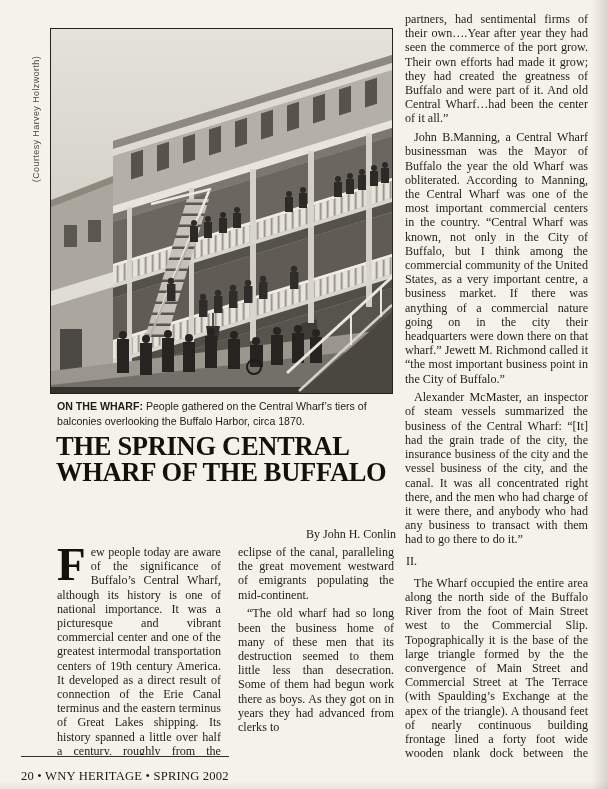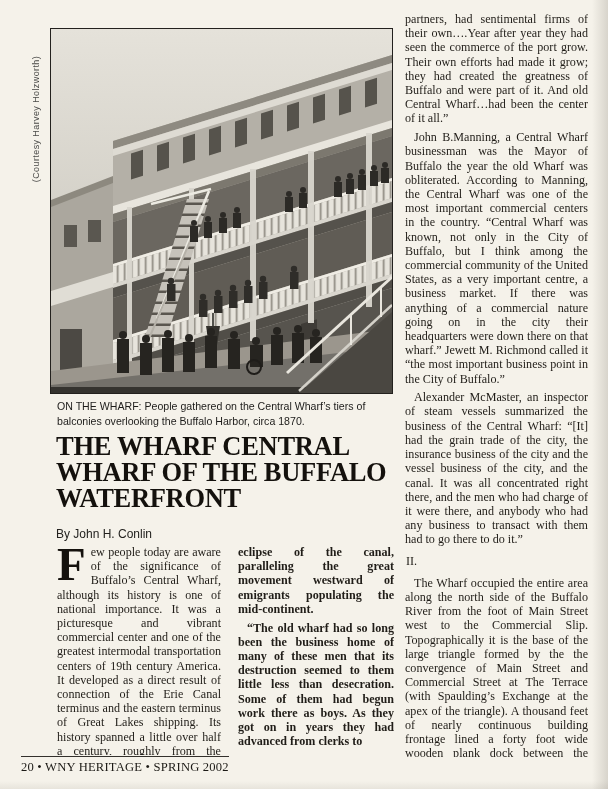--- a/index.html
+++ b/index.html
@@ -13,44 +13,44 @@
   .photo-credit{position:absolute;left:31px;top:212px;width:186px;
     transform:rotate(-90deg);transform-origin:top left;
     font-family:"Liberation Sans",sans-serif;font-size:9px;letter-spacing:.4px;color:#4a4a48;text-align:center;}
 
   figure.photo{position:absolute;left:50px;top:28px;width:341px;height:364px;margin:0;
     border:1px solid #23211e;background:#cfccc4;}
   figure.photo svg{display:block;}
 
   .caption{position:absolute;left:57px;top:399px;width:334px;margin:0;
     font-family:"Liberation Sans",sans-serif;font-size:10.6px;line-height:15px;color:#1d1c1a;}
-  .caption b{font-weight:normal;}
+  .caption b{font-weight:bold;}
 
   .headline{position:absolute;left:56px;top:433px;width:342px;margin:0;
     font-size:26.5px;line-height:26px;font-weight:bold;letter-spacing:-0.3px;color:#14110d;}
 
-  .byline{position:absolute;left:56px;top:527px;width:340px;text-align:left;
-    font-family:Liberation Sans, sans-serif;font-size:12px;color:#23221f;}
+  .byline{position:absolute;left:56px;top:527px;width:340px;text-align:right;
+    font-family:Liberation Serif, serif;font-size:12px;color:#23221f;}
 
   .body-cols{position:absolute;left:57px;top:545px;width:337px;height:210px;
     display:flex;gap:17px;overflow:hidden;}
   .col{overflow:hidden;}
   .col-left{width:164px;}
-  .col-mid{width:156px;font-weight:bold;}
+  .col-mid{width:156px;}
 
   .right-col{position:absolute;left:405px;top:12px;width:183px;height:745px;overflow:hidden;}
 
   .para{margin:0 0 4.5px;font-size:12.1px;line-height:14.2px;text-align:justify;color:#201d18;}
   .para.indent{text-indent:9px;}
   .para.cont{text-indent:0;}
   .para.heading{text-indent:1px;text-align:left;margin:7px 0 8px;}
   .dropcap{float:left;font-size:47px;line-height:37px;font-weight:bold;padding:1px 5px 0 0;color:#14110d;}
 
   .footer{position:absolute;left:21px;top:756px;font-size:12.6px;color:#1c1a16;}
-  .footer span{display:inline-block;border-top:1.4px solid #33302c;padding-top:3px;letter-spacing:.2px;}
+  .footer span{display:inline-block;border-top:1.4px solid #33302c;padding-top:12px;letter-spacing:.2px;}
 </style>
 </head>
 <body>
 
 <div class="page">
 
   <div class="photo-credit">(Courtesy Harvey Holzworth)</div>
 
   <figure class="photo">
     <svg width="341" height="364" viewBox="0 0 341 364">
@@ -267,23 +267,22 @@
       <line x1="236" y1="344" x2="341" y2="248" stroke="#e9e6de" stroke-width="3"></line>
       <line x1="248" y1="362" x2="341" y2="276" stroke="#d4d1c9" stroke-width="2.4"></line>
       <line x1="300" y1="286" x2="300" y2="316" stroke="#e9e6de" stroke-width="2"></line>
       <line x1="330" y1="258" x2="330" y2="288" stroke="#e9e6de" stroke-width="2"></line>
     </svg>
   </figure>
 
   <p class="caption"><b>ON THE WHARF:</b> <span>People gathered on the Central Wharf’s tiers of balconies overlooking the Buffalo Harbor, circa 1870.</span></p>
 
   <h1 class="headline">
-      <div>THE WHARF CENTRAL</div>
+      <div>THE SPRING CENTRAL</div>
       <div>WHARF OF THE BUFFALO</div>
-      <div>WATERFRONT</div>
     </h1>
 
   <div class="byline">By John H. Conlin</div>
 
   <div class="body-cols">
     <div class="col col-left">
         <p class="para cont"><span class="dropcap">F</span>ew people today are aware of the significance of Buffalo’s Central Wharf, although its history is one of national importance. It was a picturesque and vibrant commercial center and one of the greatest intermodal transportation centers of 19th century America. It developed as a direct result of connection of the Erie Canal terminus and the eastern terminus of Great Lakes shipping. Its history spanned a little over half a century, roughly from the opening of the Erie Canal to the railroad’s</p>
       </div>
     <div class="col col-mid">
         <p class="para cont">eclipse of the canal, paralleling the great movement westward of emigrants populating the mid-continent.</p>

